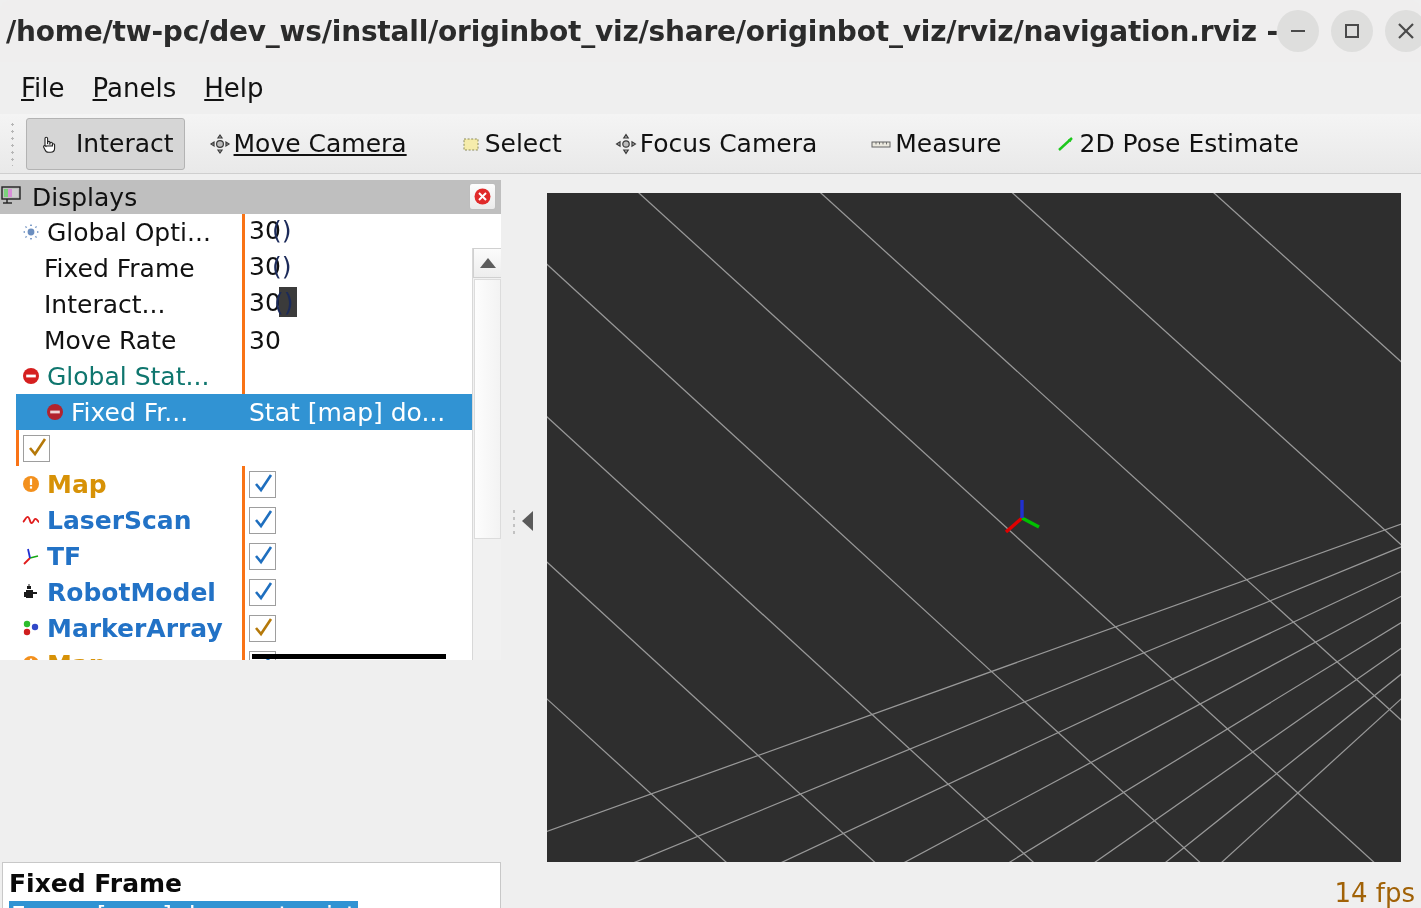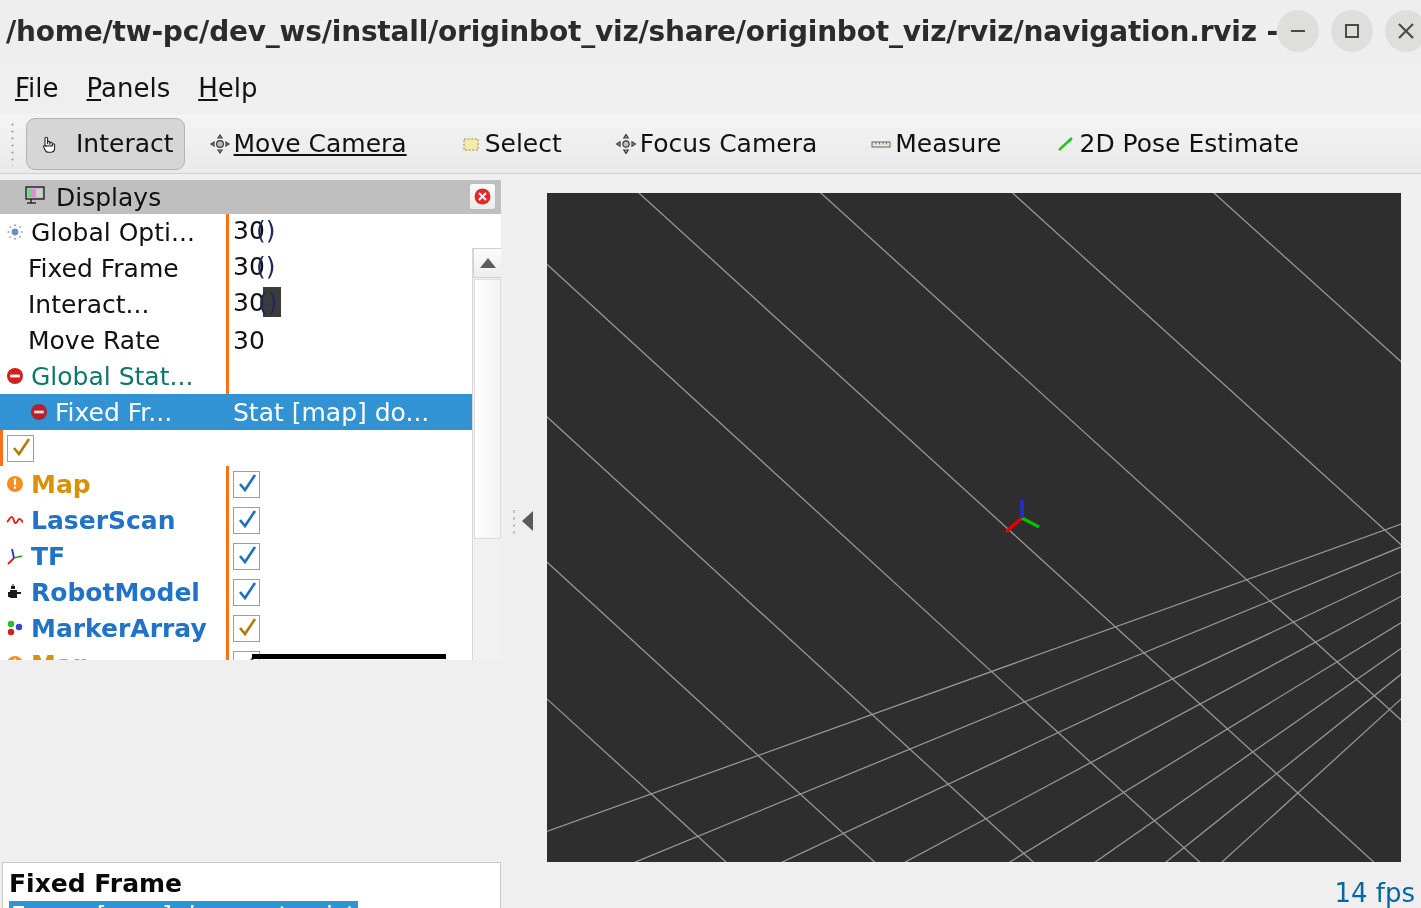--- a/index.html
+++ b/index.html
@@ -28,21 +28,21 @@
   .win-btn {
     width: 42px; height: 42px; border-radius: 50%;
     background: #dededd; display: flex; align-items: center;
     justify-content: center; color: #4a4a4a;
   }
   .win-btn svg { display: block; }
 
   
   .menubar {
     position: absolute; left: 0; top: 62px; width: 1421px; height: 52px;
-    background: #efefef; display: flex; align-items: center; padding-left: 14px;
+    background: #efefef; display: flex; align-items: center; padding-left: 20px;
   }
   .menu-item {
     font-size: 26px; color: #121212; margin-right: 26px; position: relative;
     padding: 2px 1px;
   }
   .menu-item .accel { text-decoration: underline; }
 
   
   .toolbar {
     position: absolute; left: 0; top: 114px; width: 1421px; height: 60px;
@@ -55,47 +55,47 @@
     background-image: radial-gradient(#b6b6b6 1px, transparent 1.2px);
     background-size: 5px 7px; background-position: 4px 6px;
     background-repeat: repeat-y;
   }
   .tb-btn {
     display: flex; align-items: center; gap: 2px;
     height: 52px; padding: 0 10px; font-size: 25px; color: #111;
     background: transparent; border: 1px solid transparent; white-space: nowrap;
   }
   .tb-btn.active {
-    background: #d6d6d6; border: 1px solid #b3b3b3; border-radius: 9px; gap: 15px;
+    background: #d6d6d6; border: 1px solid #b3b3b3; border-radius: 3px; gap: 15px;
   }
   .tb-ico { width: 24px; height: 24px; display: inline-flex; align-items: center; justify-content: center; }
 
   
   .panel {
     position: absolute; left: 0; top: 180px; width: 501px; height: 642px;
     background: #efefef;
   }
   .panel-head {
     position: absolute; left: 0; top: 0; width: 501px; height: 34px;
-    background: #bfbfbf; display: flex; align-items: center; padding-left: 24px;
+    background: #bfbfbf; display: flex; align-items: center; padding-left: 0;
   }
   .panel-title { font-size: 25px; color: #111; margin-left: 8px; }
   .panel-close {
     position: absolute; right: 5px; top: 3px; width: 27px; height: 27px;
     border: 1px solid #bdbdbd; border-radius: 3px;
     background: linear-gradient(#fdfdfd,#ebebeb);
     display: flex; align-items: center; justify-content: center;
   }
 
   .tree-wrap {
     position: absolute; left: 0; top: 34px; width: 501px; height: 446px;
     background: #fff; overflow: hidden;
   }
   .tree {
-    position: absolute; left: 0; top: 0; width: 472px; height: 446px;
+    position: absolute; left: 16px; top: 0; width: 472px; height: 446px;
     background: #fff;
   }
   .row {
     position: relative; display: flex; height: 36px; align-items: center;
     border-bottom: 0;
   }
   .row.sel { background: #3193d3; text-align: center; }
   .cell-name {
     width: 226px; min-width: 226px; display: flex; align-items: center;
     padding-left: 4px; height: 36px; overflow: hidden;
@@ -175,21 +175,21 @@
 
   
   .view3d {
     position: absolute; left: 547px; top: 193px; width: 854px; height: 669px;
     background: #2e2e2e; overflow: hidden;
   }
   .view3d svg { display: block; }
 
   
   .fps {
-    position: absolute; right: 6px; top: 878px; font-size: 26px; color: #0369a1;
+    position: absolute; right: 6px; top: 878px; font-size: 26px; color: #a16207;
     white-space: nowrap;
   }
 </style>
 </head>
 <body>
 
 <div id="app">
 
   <div class="titlebar">
     <div class="title-text">/home/tw-pc/dev_ws/install/originbot_viz/share/originbot_viz/rviz/navigation.rviz - ...</div>

